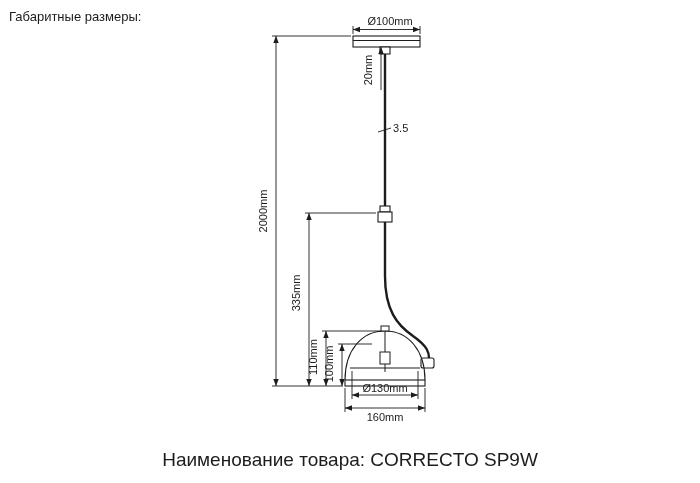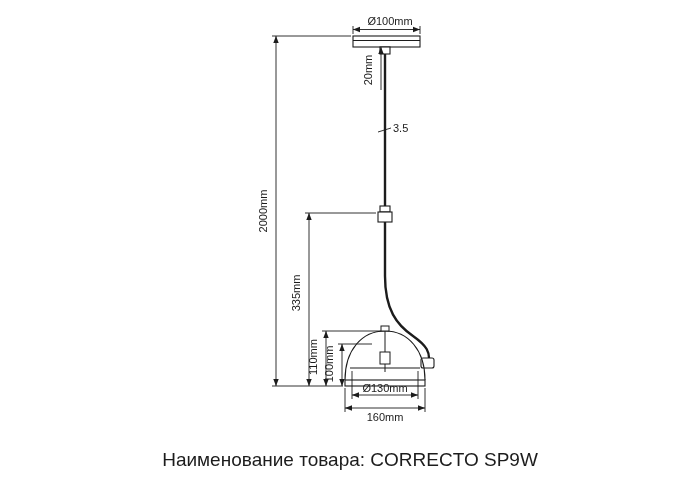--- a/index.html
+++ b/index.html
@@ -42,20 +42,21 @@
   svg text {
     font-family: "Liberation Sans", sans-serif;
     fill: #1c1c1c;
   }
 </style>
 </head>
 <body>
 
 <div class="canvas">
 
+  <div class="header-label">Габаритные размеры:</div>
 
   <svg class="drawing" width="700" height="483" viewBox="0 0 700 483">
     <defs>
       <marker id="arr" viewBox="0 0 10 10" refX="9" refY="5" markerWidth="9" markerHeight="9" orient="auto-start-reverse">
         <path d="M0,1.5 L9,5 L0,8.5 z" fill="#1c1c1c" stroke="none"></path>
       </marker>
     </defs>
 
     <g stroke="#1c1c1c" fill="none" stroke-width="1.1">
 

